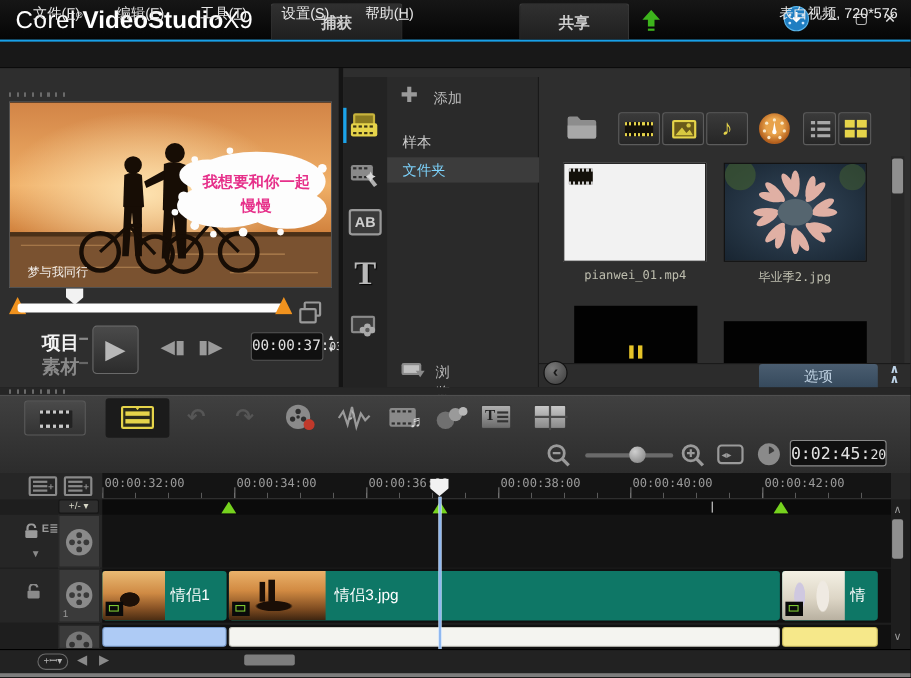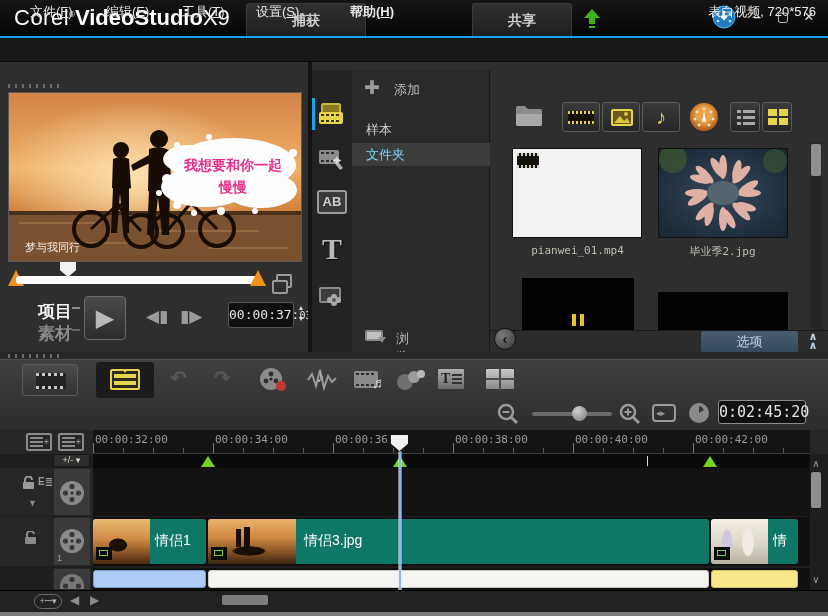--- a/index.html
+++ b/index.html
@@ -124,21 +124,21 @@
   </svg>
   <div class="abs winbtn" style="left:748px;font-weight:700;">–</div>
   <div class="abs winbtn" style="left:774px;">▢</div>
   <div class="abs winbtn" style="left:800px;">✕</div>
 
   <div class="abs menubar"></div>
   <div class="abs menuitem" style="left:30px;"><span>文件(</span><u>F</u><span>)</span></div>
   <div class="abs menuitem" style="left:106px;"><span>编辑(</span><u>E</u><span>)</span></div>
   <div class="abs menuitem" style="left:182px;"><span>工具(</span><u>T</u><span>)</span></div>
   <div class="abs menuitem" style="left:256px;"><span>设置(</span><u>S</u><span>)</span></div>
-  <div class="abs menuitem" style="left:350px;font-weight:bold;"><span>帮助(</span><u>H</u><span>)</span></div>
+  <div class="abs menuitem" style="left:332px;"><span>帮助(</span><u>H</u><span>)</span></div>
   <div class="abs menuitem projinfo">表白视频, 720*576</div>
 
   <div class="abs previewpanel">
     <div class="abs gripdots" style="left:8px;top:22px;width:52px;"></div>
 
     <div class="abs videoframe">
       <svg width="292" height="168" viewBox="0 0 292 168">
         <defs>
           <linearGradient id="sky" x1="0" y1="0" x2="0" y2="1">
             <stop offset="0" stop-color="#d28446"></stop>
@@ -409,21 +409,21 @@
       </div>
       <div class="abs" style="left:168px;top:222px;width:130px;height:40px;background:#020202;"></div>
 
       <div class="abs" style="left:320px;top:72px;width:12px;height:192px;background:#272727;">
         <div style="position:absolute;left:1px;top:2px;width:10px;height:32px;background:#8f8f8f;border-radius:2px;"></div>
       </div>
     </div>
 
     <div class="abs" style="left:178px;top:268px;width:338px;height:22px;background:#2c2c2c;border-top:1px solid #1a1a1a;">
       <div style="position:absolute;left:4px;top:-3px;width:22px;height:22px;border-radius:50%;background:radial-gradient(circle at 35% 30%,#7a7a7a,#3a3a3a);border:1px solid #111;color:#181818;font-size:15px;font-weight:700;text-align:center;line-height:20px;">‹</div>
-      <div style="position:absolute;right:30px;top:0px;width:97px;height:22px;background:linear-gradient(#4a5d70,#35495c);border-radius:3px 3px 0 0;color:#c2d4e4;font-size:13px;text-align:center;line-height:22px;"><span>选项</span></div>
+      <div style="position:absolute;right:30px;top:0px;width:108px;height:22px;background:linear-gradient(#4a5d70,#35495c);border-radius:3px 3px 0 0;color:#c2d4e4;font-size:13px;text-align:center;line-height:22px;"><span>选项</span></div>
       <div style="position:absolute;right:6px;top:1px;color:#bcd2e6;font-size:11px;line-height:9px;font-weight:700;text-align:center;width:18px;">∧<br>∧</div>
     </div>
   </div>
 
   <div class="abs splitter">
     <div class="abs gripdots" style="left:8px;top:2px;width:52px;"></div>
   </div>
 
   <div class="abs tbar">
     <div class="abs" style="left:22px;top:4px;width:56px;height:32px;background:linear-gradient(#4a4a4a,#333);border:1px solid #5a5a5a;border-radius:3px;">
@@ -511,21 +511,21 @@
     <div class="abs" style="left:652px;top:44px;width:24px;height:18px;border:2px solid #9a9a9a;border-radius:4px;">
       <div style="position:absolute;left:2px;top:4px;color:#9a9a9a;font-size:9px;line-height:7px;">◂▸</div>
     </div>
     <div class="abs" style="left:688px;top:42px;">
       <svg width="22" height="22" viewBox="0 0 22 22">
           <circle cx="11" cy="11" r="10" fill="#8a8a8a"></circle>
           <path d="M11 11 L11 4 A7 7 0 0 1 16 8 Z" fill="#3a3a3a"></path>
         </svg>
     </div>
     <div class="abs timebox" style="left:718px;top:40px;width:88px;height:24px;line-height:22px;text-align:center;font-size:15px;border-color:#8a8a8a;">
-      <span>0:02:45:</span><span style="font-size:15px;">20</span>
+      <span>0:02:45:</span><span style="font-size:12px;">20</span>
     </div>
   </div>
 
   <div class="abs rulerrow">
     <div class="abs" style="left:26px;top:3px;width:26px;height:18px;border:2px solid #8a8a8a;border-radius:2px;">
       <div style="position:absolute;left:2px;top:2px;width:13px;height:2px;background:#8a8a8a;"></div>
       <div style="position:absolute;left:2px;top:6px;width:13px;height:2px;background:#8a8a8a;"></div>
       <div style="position:absolute;left:2px;top:10px;width:13px;height:2px;background:#8a8a8a;"></div>
       <div style="position:absolute;right:1px;top:3px;color:#8a8a8a;font-size:9px;font-weight:700;line-height:9px;">+</div>
     </div>

